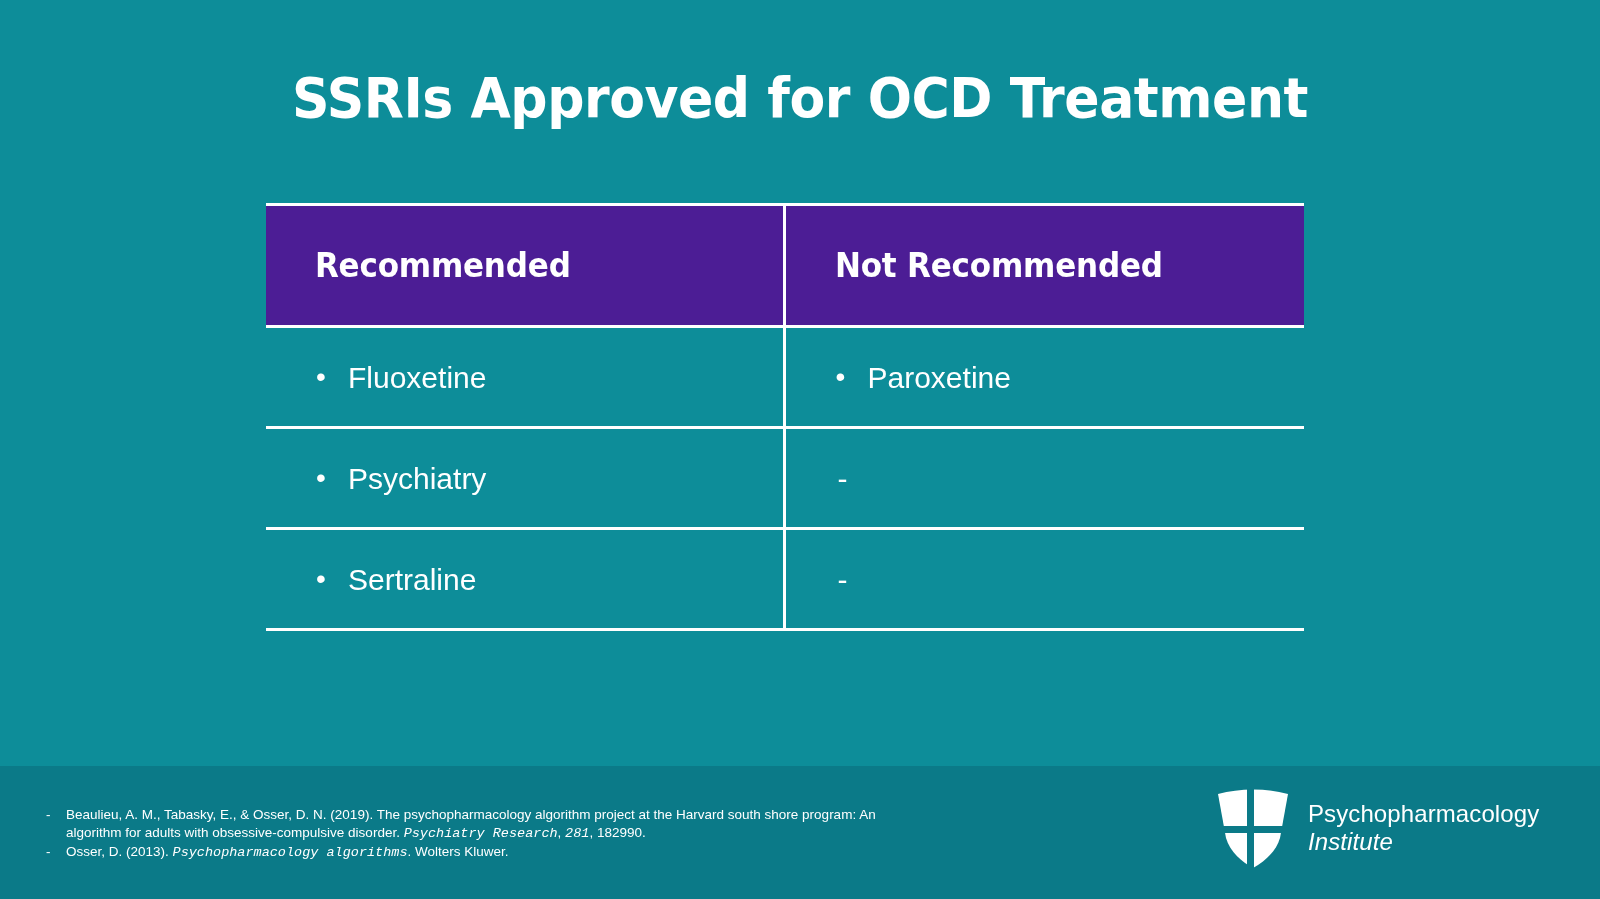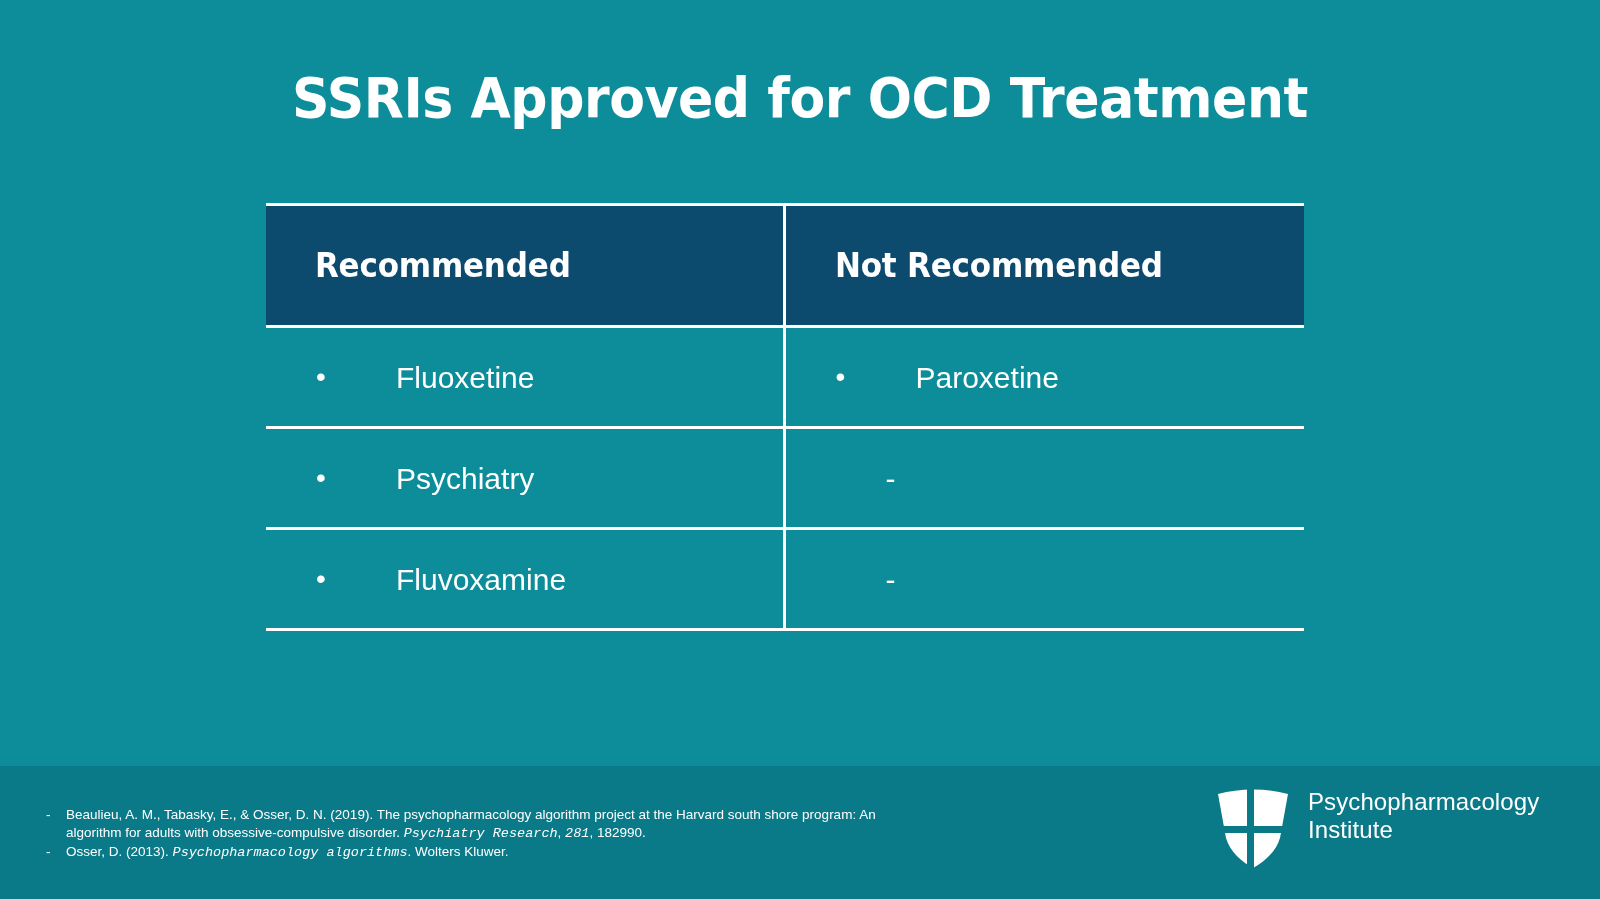--- a/index.html
+++ b/index.html
@@ -62,21 +62,21 @@
     border-bottom: 3px solid #ffffff;
     padding: 0;
     vertical-align: middle;
   }
   table.ssri-table th:first-child,
   table.ssri-table td:first-child {
     border-right: 3px solid #ffffff;
   }
 
   thead th {
-    background: #0c4a6e;
+    background: #4c1d95;
     height: 119px;
     text-align: left;
     color: #ffffff;
     font-family: "DejaVu Sans", sans-serif;
     font-weight: 700;
     font-size: 33px;
     letter-spacing: -0.2px;
     transform: none;
   }
   thead th .hd-text {
@@ -110,21 +110,20 @@
     font-size: 28px;
     line-height: 1;
     color: #ffffff;
     flex: 0 0 auto;
   }
   .cell-label {
     display: inline-block;
     font-size: 30px;
     line-height: 1.1;
     color: #ffffff;
-    margin-left: 48px;
   }
   .cell-inner.dash {
     padding-left: 52px;
   }
   .cell-inner.dash .cell-label {
     font-size: 30px;
   }
 
   
   .footer-bar {
@@ -161,36 +160,37 @@
     font-style: italic;
     font-family: Liberation Mono, monospace;
   }
 
   
   .logo-block {
     position: absolute;
     left: 1216px;
     top: 788px;
     display: flex;
+    align-items: center;
   }
   .logo-mark {
     width: 74px;
     height: 80px;
     flex: 0 0 auto;
   }
   .logo-text {
     margin-left: 18px;
     color: #ffffff;
     font-size: 24px;
     line-height: 28px;
     font-family: "Liberation Sans", sans-serif;
     font-weight: 400;
     letter-spacing: 0.1px;
   }
-  .logo-text .line2 { display: block; }
+  .logo-text .line2 { display: block; font-style: italic; }
 </style>
 </head>
 <body>
 
 <div class="slide">
 
   <div class="slide-title">SSRIs Approved for OCD Treatment</div>
 
   <div class="table-wrap">
     <table class="ssri-table">
@@ -236,21 +236,21 @@
             <div class="cell-inner dash">
               <span class="cell-label">-</span>
             </div>
           </td>
         </tr>
 
         <tr>
           <td>
             <div class="cell-inner">
               <span class="bullet">•</span>
-              <span class="cell-label">Fluvoxamine</span>
+              <span class="cell-label">Sertraline</span>
             </div>
           </td>
           <td>
             <div class="cell-inner dash">
               <span class="cell-label">-</span>
             </div>
           </td>
         </tr>
 
       </tbody>

